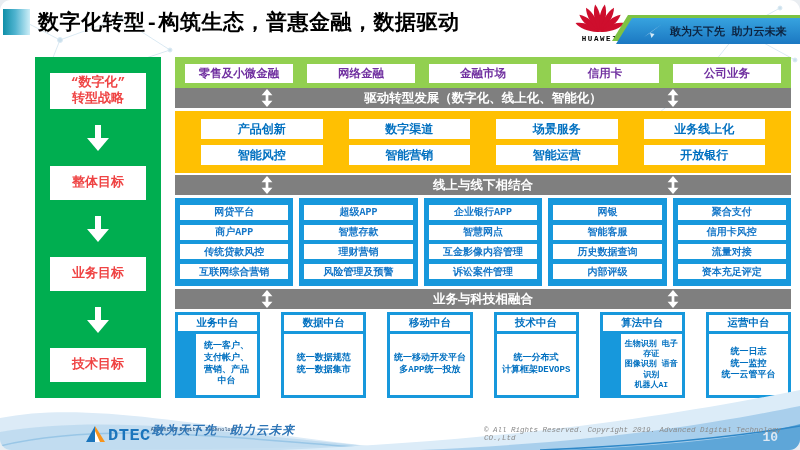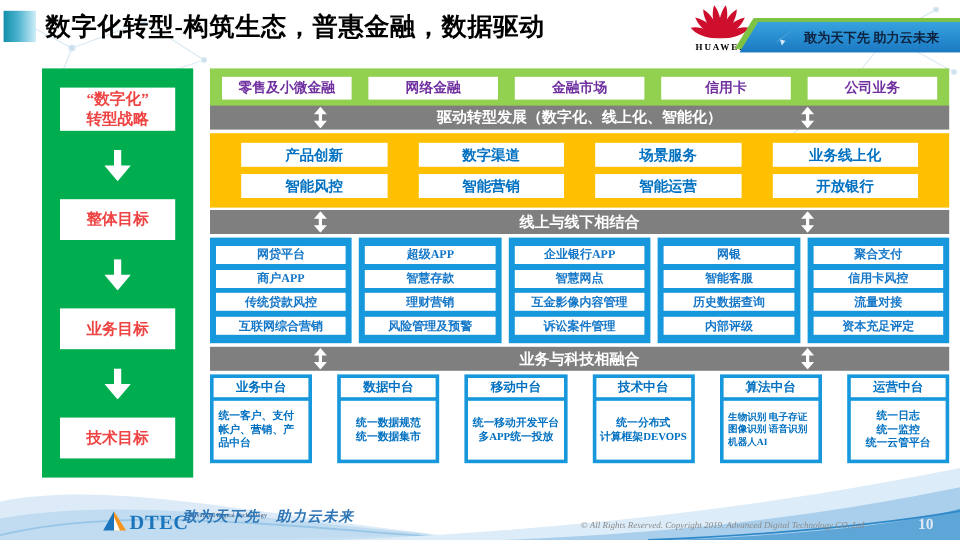--- a/index.html
+++ b/index.html
@@ -1,17 +1,17 @@
 <!DOCTYPE html>
 <html><head>
 <meta charset="utf-8">
 <style>
   html,body{margin:0;padding:0;background:#e9edf1;}
   .slide{position:relative;width:800px;height:450px;background:#ffffff;overflow:hidden;
-         font-family:Liberation Serif, serif;}
+         font-family:Liberation Mono, monospace;border-radius:11px;}
   
   .plexus{position:absolute;opacity:.55;}
   
   .accent-bar{position:absolute;left:3px;top:9px;width:27px;height:26px;
     background:linear-gradient(90deg,#0f8fa8 0%,#4fb3cf 45%,#cdeef8 100%);}
   .page-title{position:absolute;left:38px;top:8px;font-size:21px;font-weight:bold;color:#000;
     letter-spacing:.5px;white-space:nowrap;}
   .huawei{position:absolute;left:572px;top:2px;width:56px;text-align:center;}
   .huawei-label{display:block;font-size:7.5px;font-weight:bold;letter-spacing:1.6px;color:#000;margin-top:-2px;}
   .top-banner-green{position:absolute;right:0;top:15px;width:188px;height:26px;background:#7DC242;
@@ -40,29 +40,29 @@
   .gold{position:absolute;left:175px;top:111px;width:616px;height:62px;background:#FFC002;
     display:flex;flex-direction:column;justify-content:space-evenly;padding:2px 0;box-sizing:border-box;}
   .gold-row{display:flex;gap:26px;padding:0 26px;}
   .gold-box{flex:1;height:20px;background:#fff;color:#0070C0;font-size:12px;font-weight:600;
     display:flex;align-items:center;justify-content:center;white-space:nowrap;text-align:right;}
   .channels{position:absolute;left:175px;top:198px;width:616px;height:88px;display:flex;gap:6px;}
   .chan-col{flex:1;background:#1798DC;display:flex;flex-direction:column;justify-content:space-evenly;
     padding:2px 5px;box-sizing:border-box;}
   .chan-box{height:15px;background:#fff;color:#1577C8;font-size:10px;font-weight:600;
     display:flex;align-items:center;justify-content:center;white-space:nowrap;}
-  .platforms{position:absolute;left:175px;top:312px;width:616px;height:74px;display:flex;gap:21px;}
+  .platforms{position:absolute;left:175px;top:312px;width:616px;height:86px;display:flex;gap:21px;}
   .plat-col{flex:1;background:#1798DC;display:flex;flex-direction:column;gap:3px;
     padding:3px;box-sizing:border-box;}
   .plat-head{height:16px;background:#fff;color:#0070C0;font-size:10.5px;font-weight:bold;
     display:flex;align-items:center;justify-content:center;white-space:nowrap;}
   .plat-body{flex:1;background:#fff;color:#0070C0;font-size:9px;font-weight:600;line-height:1.3;
     display:flex;align-items:center;justify-content:center;text-align:center;white-space:pre-line;
     padding:1px 2px;}
-  .plat-body.left{justify-content:flex-start;text-align:left;padding:2px 4px;}
+  .plat-body.left{justify-content:flex-start;text-align:center;padding:2px 4px;margin-left:18px;}
   .plat-body.tiny{font-size:8px;}
   
   .waves{position:absolute;left:0;bottom:0;}
   .adtec{position:absolute;left:84px;bottom:6px;display:flex;align-items:flex-end;gap:2px;}
   .adtec-text{display:flex;flex-direction:row;line-height:1;}
   .adtec-name{font-size:17px;font-weight:bold;color:#1B75BC;letter-spacing:.5px;}
   .adtec-tagline{font-size:5px;color:#173c66;margin-top:1px;letter-spacing:.2px;}
   .footer-slogan{position:absolute;left:152px;bottom:11px;font-size:12px;font-style:italic;
     font-weight:bold;color:#2e75b6;letter-spacing:1px;}
   .copyright{position:absolute;left:468px;bottom:8px;font-size:7.5px;font-style:italic;color:#8a8a8a;padding-left:16px;}

